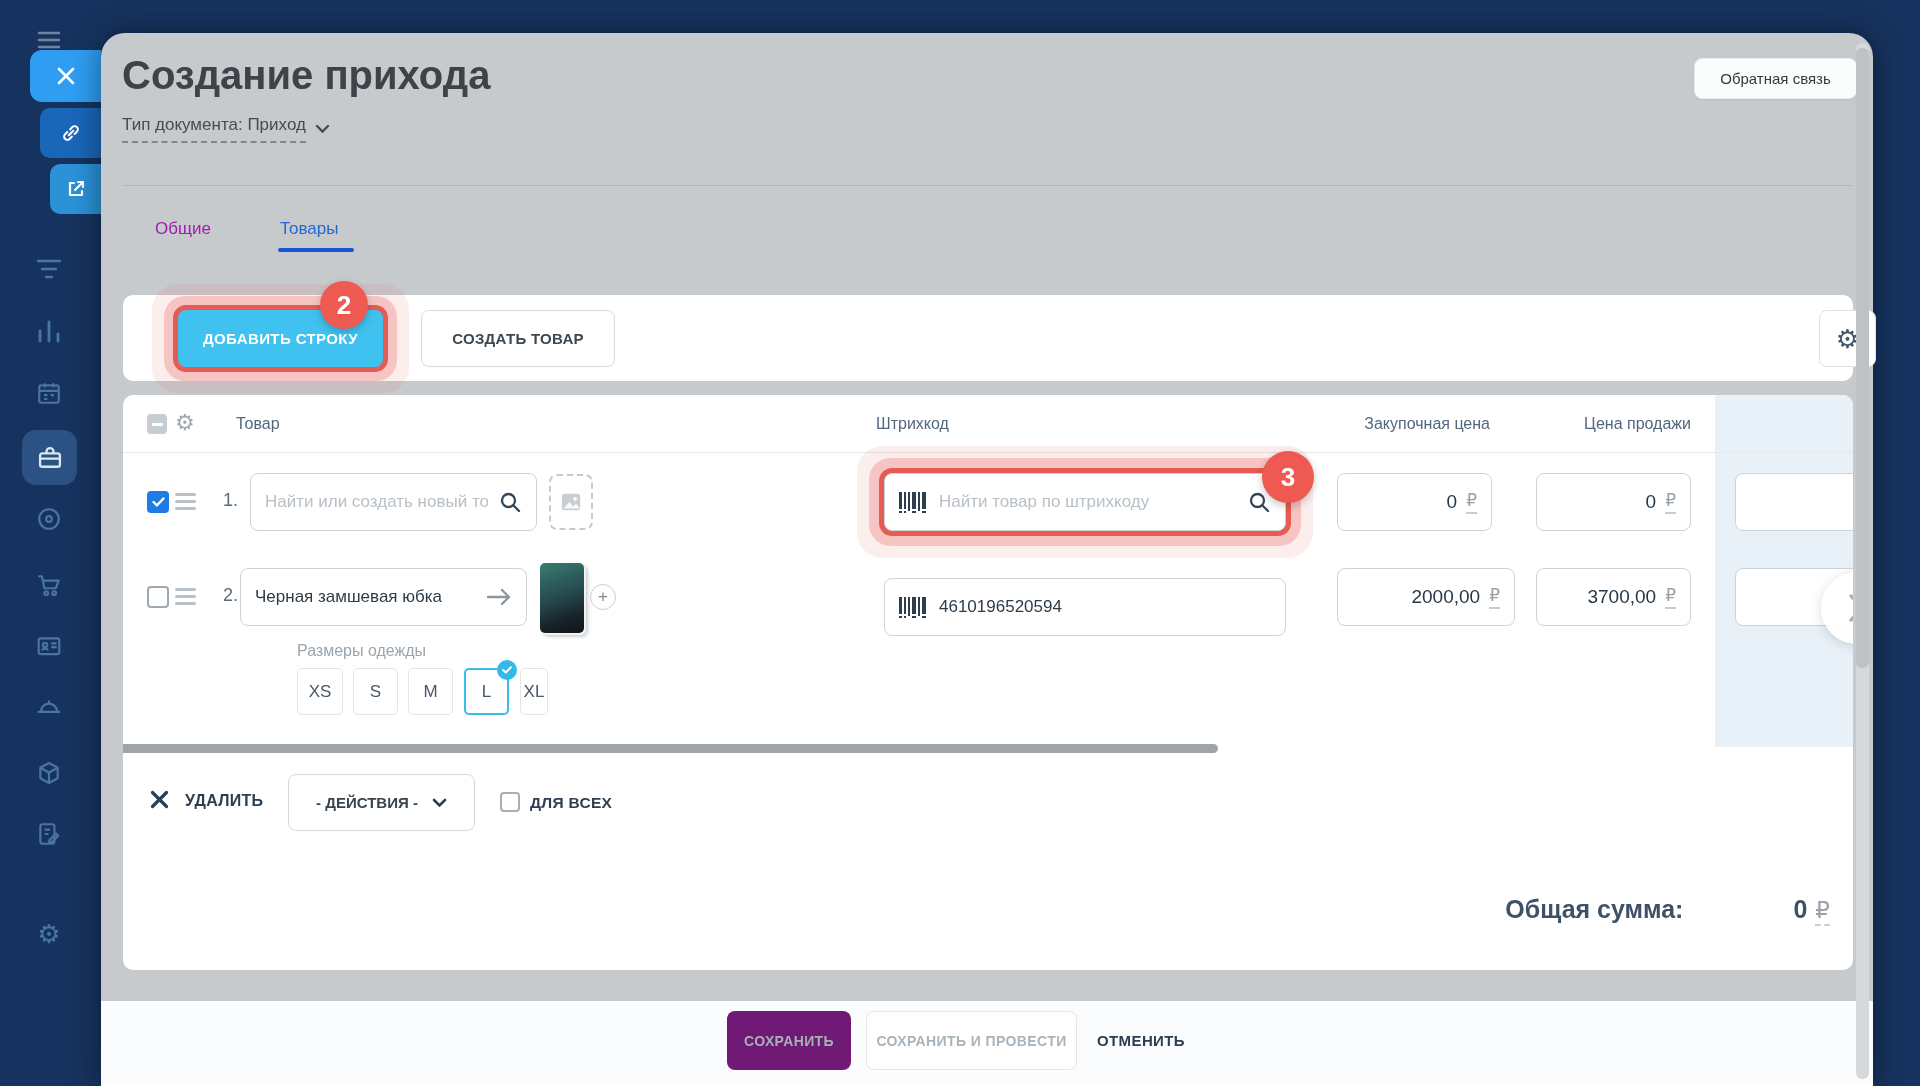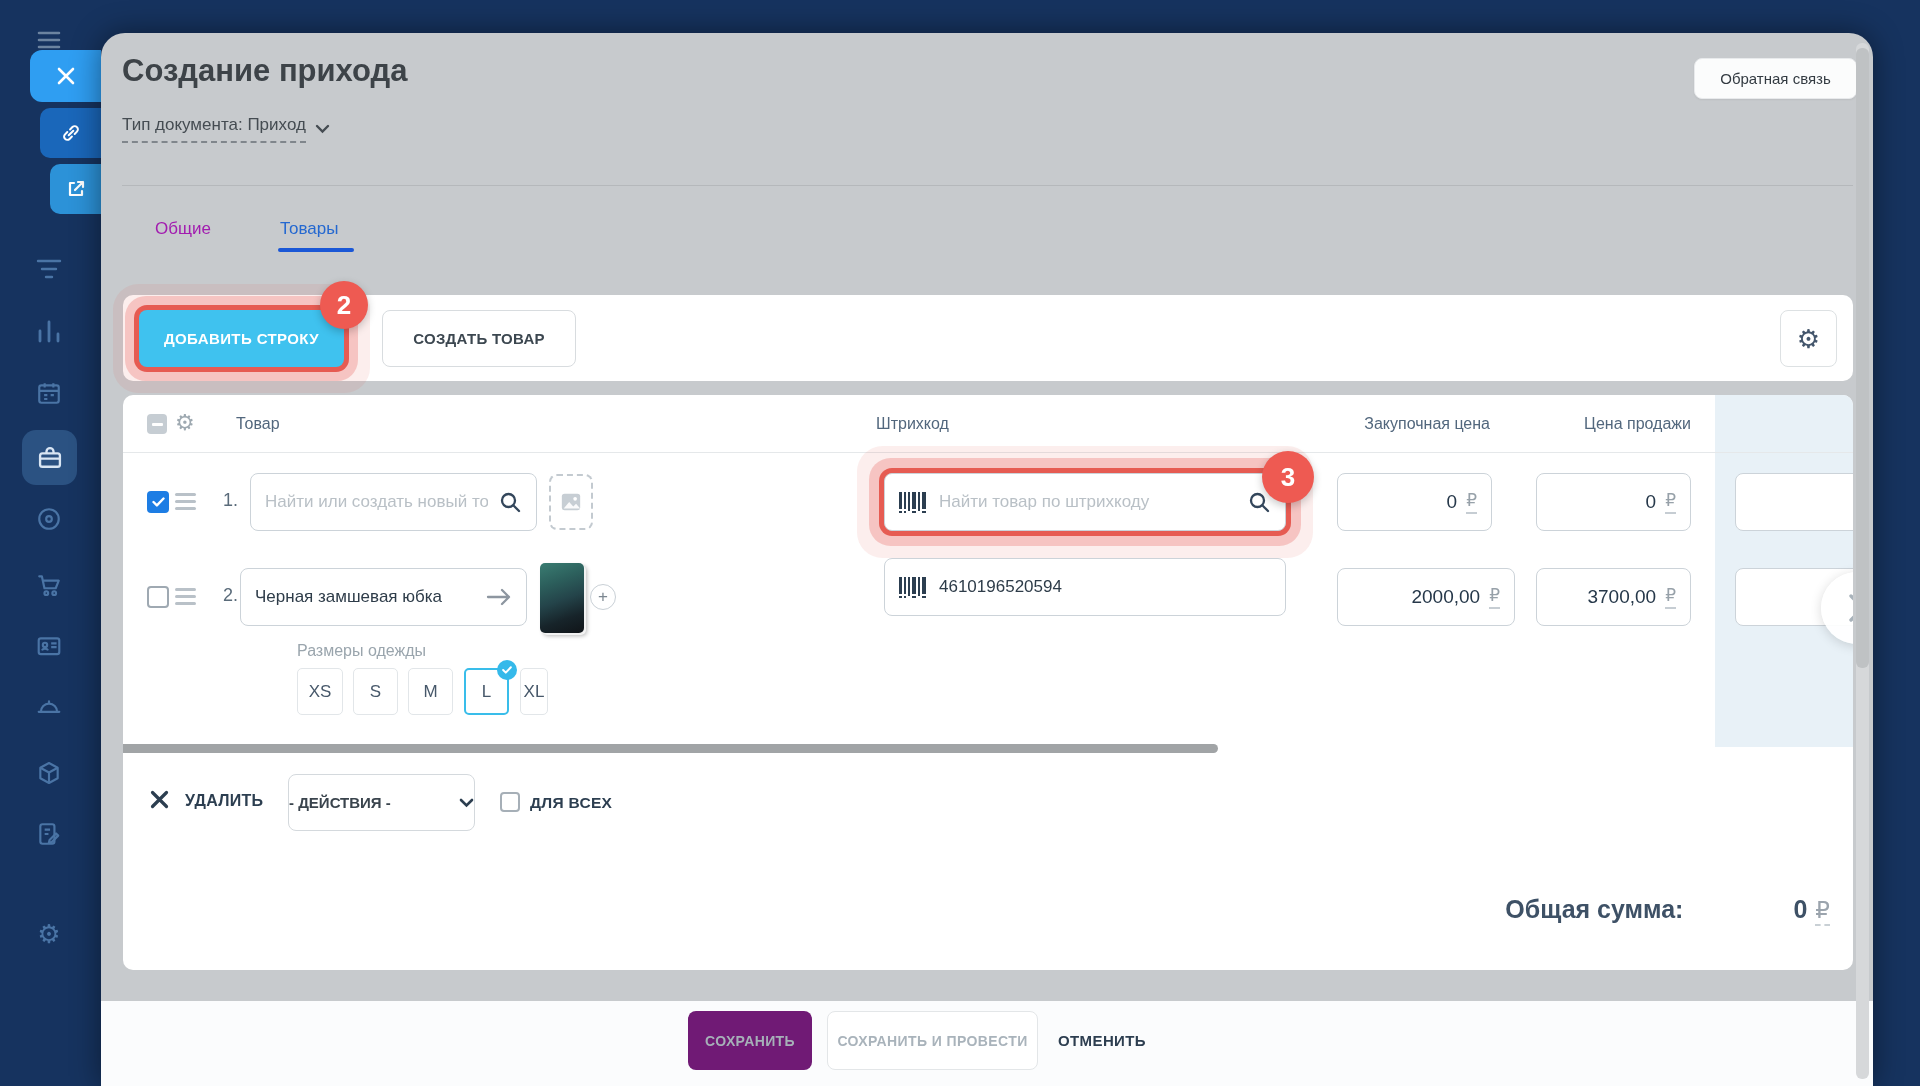--- a/index.html
+++ b/index.html
@@ -13,32 +13,32 @@
   .side-tile { position:absolute; display:flex; align-items:center; justify-content:center; color:#fff; }
   .tile-close { left:30px; top:50px; width:71px; height:52px; background:#2f9ef2; border-radius:12px 0 0 12px; }
   .tile-link { left:40px; top:108px; width:61px; height:50px; background:#1a67ba; border-radius:10px 0 0 10px; }
   .tile-ext { left:50px; top:164px; width:51px; height:50px; background:#2c92d8; border-radius:10px 0 0 10px; }
   .active-tile { position:absolute; left:22px; top:430px; width:55px; height:55px; background:#2b5282; border-radius:14px; display:flex; align-items:center; justify-content:center; color:#d9e6f4; }
   .gear-glyph { font-family:"DejaVu Sans",sans-serif; }
 
   
   .modal { position:absolute; left:101px; top:33px; width:1772px; height:1053px; background:#c7cacd; border-radius:24px 24px 0 0; box-shadow:0 0 30px rgba(0,0,0,.45); z-index:2; }
   .feedback { left:1593px; top:25px; width:163px; height:41px; background:#fbfcfc; border-radius:8px; border:1px solid #e8eaec; display:flex; align-items:center; justify-content:center; font-size:15px; color:#333b42; box-shadow:0 1px 2px rgba(0,0,0,.06); }
-  .page-title { left:21px; top:20px; font-size:31px; font-weight:700; color:#3d4348; }
+  .page-title { left:21px; top:20px; font-size:40px; font-weight:700; color:#3d4348; }
   .doctype { left:21px; top:82px; display:flex; align-items:center; gap:9px; color:#454c52; font-size:17px; }
   .doctype-text { border-bottom:2px dashed #80868c; padding-bottom:6px; }
   .divider { left:21px; top:152px; width:1731px; height:1px; background:#b5b8bb; }
   .tab { top:186px; font-size:17px; }
   .tab-general { left:54px; color:#a21caf; }
   .tab-products { left:179px; color:#2468d0; }
   .tab-underline { left:177px; top:215px; width:76px; height:4px; background:#1a57d6; border-radius:2px; }
 
   
   .toolbar { left:22px; top:262px; width:1730px; height:86px; background:#fff; border-radius:10px; }
-  .btn { display:flex; align-items:center; justify-content:center; font-weight:700; border-radius:8px; cursor:pointer; }
+  .btn { display:flex; align-items:center; justify-content:center; font-weight:700; border-radius:8px; cursor:pointer;margin-left:39px; }
   .btn-addrow { left:16px; top:15px; width:205px; height:57px; background:#3fc2ef; color:#fff; font-size:15px; letter-spacing:.4px;
     box-shadow:0 0 0 5px #e65b52, 0 0 0 14px rgba(230,91,82,.28), 0 0 0 26px rgba(230,91,82,.10); }
   .btn-create { left:259px; top:15px; width:194px; height:57px; background:#fff; border:1px solid #d8dcdf; color:#3c4750; font-size:15px; letter-spacing:.3px; }
   .btn-gear { left:1657px; top:15px; width:57px; height:57px; background:#fff; border:1px solid #dde1e3; color:#44566c; font-size:26px; }
   .tour-badge { position:absolute; background:#ee5a52; color:#fff; font-weight:700; border-radius:50%; display:flex; align-items:center; justify-content:center; box-shadow:0 3px 8px rgba(0,0,0,.22); z-index:5; }
   .badge-2 { left:197px; top:-14px; width:48px; height:48px; font-size:26px; }
 
   
   .tablecard { left:22px; top:362px; width:1730px; height:575px; background:#fff; border-radius:10px; overflow:hidden; }
   .bluecol { left:1592px; top:0; width:138px; height:352px; background:#e8f1f7; }
@@ -65,21 +65,21 @@
   .photo { left:417px; top:168px; width:44px; height:70px; border-radius:5px; background:linear-gradient(160deg,#3a7d72 0%,#2c5f5c 28%,#24444a 52%,#17242a 76%,#101418 100%); box-shadow:2px 2px 0 0 #f2f2f2, 3px 3px 4px rgba(0,0,0,.28); }
   .plusbtn { left:467px; top:189px; width:26px; height:26px; border:1px solid #c9d0d6; border-radius:50%; background:#fff; color:#7b8690; font-size:17px; display:flex; align-items:center; justify-content:center; }
   .badge-3 { left:1139px; top:56px; width:52px; height:52px; font-size:26px; }
   .sizes-label { left:174px; top:247px; font-size:16px; color:#9aa5ad; }
   .chip { top:273px; height:47px; border:1px solid #e2e6e9; border-radius:5px; background:#fff; display:flex; align-items:center; justify-content:center; font-size:17px; color:#47586a; }
   .chip-sel { border:2px solid #39bdea; }
   .chip-badge { position:absolute; top:-10px; right:-10px; width:20px; height:20px; background:#35b9ea; border-radius:50%; display:flex; align-items:center; justify-content:center; }
   .hscroll { left:0; top:349px; width:1095px; height:9px; background:#a1a4a6; border-radius:0 5px 5px 0; }
   .act-x { left:27px; top:395px; color:#2c3e50; }
   .act-del { left:62px; top:397px; font-size:16px; font-weight:700; color:#2c3e50; letter-spacing:.3px; }
-  .dropdown { left:165px; top:379px; width:187px; height:57px; border:1px solid #d4d9dd; border-radius:8px; background:#fff; display:flex; align-items:center; justify-content:space-between; gap:14px; font-size:15px; font-weight:700; color:#3a444d; }
+  .dropdown { left:165px; top:379px; width:187px; height:57px; border:1px solid #d4d9dd; border-radius:8px; background:#fff; display:flex; align-items:center; justify-content:center; gap:14px; font-size:15px; font-weight:700; color:#3a444d; }
   .act-forall { left:407px; top:399px; font-size:15.5px; font-weight:700; color:#2c3e50; letter-spacing:.3px; }
   .summary { position:absolute; top:500px; right:23px; display:flex; align-items:baseline; }
   .summary-label { font-size:25px; font-weight:700; color:#3e5166; margin-right:110px; }
   .summary-num { font-size:25px; font-weight:700; color:#3e5166; margin-right:8px; }
   .summary-rub { font-size:23px; color:#9ba4ad; border-bottom:2px dashed #c9d0d5; }
   .chevron-btn { left:1698px; top:177px; width:72px; height:72px; border-radius:50%; background:rgba(255,255,255,.92); box-shadow:0 2px 12px rgba(0,0,0,.15); display:flex; align-items:center; justify-content:center; color:#a9b3bb; }
 
   
   .footer { left:0; top:968px; width:1772px; height:85px; background:#fbfcfd; }
   .btn-save { left:587px; top:10px; width:124px; height:59px; background:#701a75; color:#a6b0b8; font-size:14px; letter-spacing:.4px; }
@@ -286,21 +286,21 @@
     <div class="abs field" style="left:117px; top:173px; width:287px; height:58px">
       <input value="Черная замшевая юбка" style="">
       <svg width="26" height="20" viewBox="0 0 26 20" fill="none" stroke="#8d96a0" stroke-width="2.3" stroke-linecap="round" stroke-linejoin="round">
           <path d="M2 10h21M16 3l7 7-7 7"></path>
         </svg>
     </div>
 
     <div class="abs photo"></div>
     <div class="abs plusbtn">+</div>
 
-    <div class="abs field" style="left:761px; top:163px; width:402px; height:58px">
+    <div class="abs field" style="left:761px; top:183px; width:402px; height:58px">
       <svg width="30" height="24" viewBox="0 0 30 24" fill="#2c3e50">
           <rect x="0" y="2" width="3" height="17"></rect>
           <rect x="0" y="21" width="3" height="2"></rect>
           <rect x="5" y="2" width="2" height="17"></rect>
           <rect x="5" y="21" width="2" height="2"></rect>
           <rect x="9" y="2" width="2" height="19"></rect>
           <rect x="13" y="2" width="4" height="17"></rect>
           <rect x="13" y="21" width="4" height="2"></rect>
           <rect x="19" y="2" width="2" height="19"></rect>
           <rect x="23" y="2" width="4" height="17"></rect>

